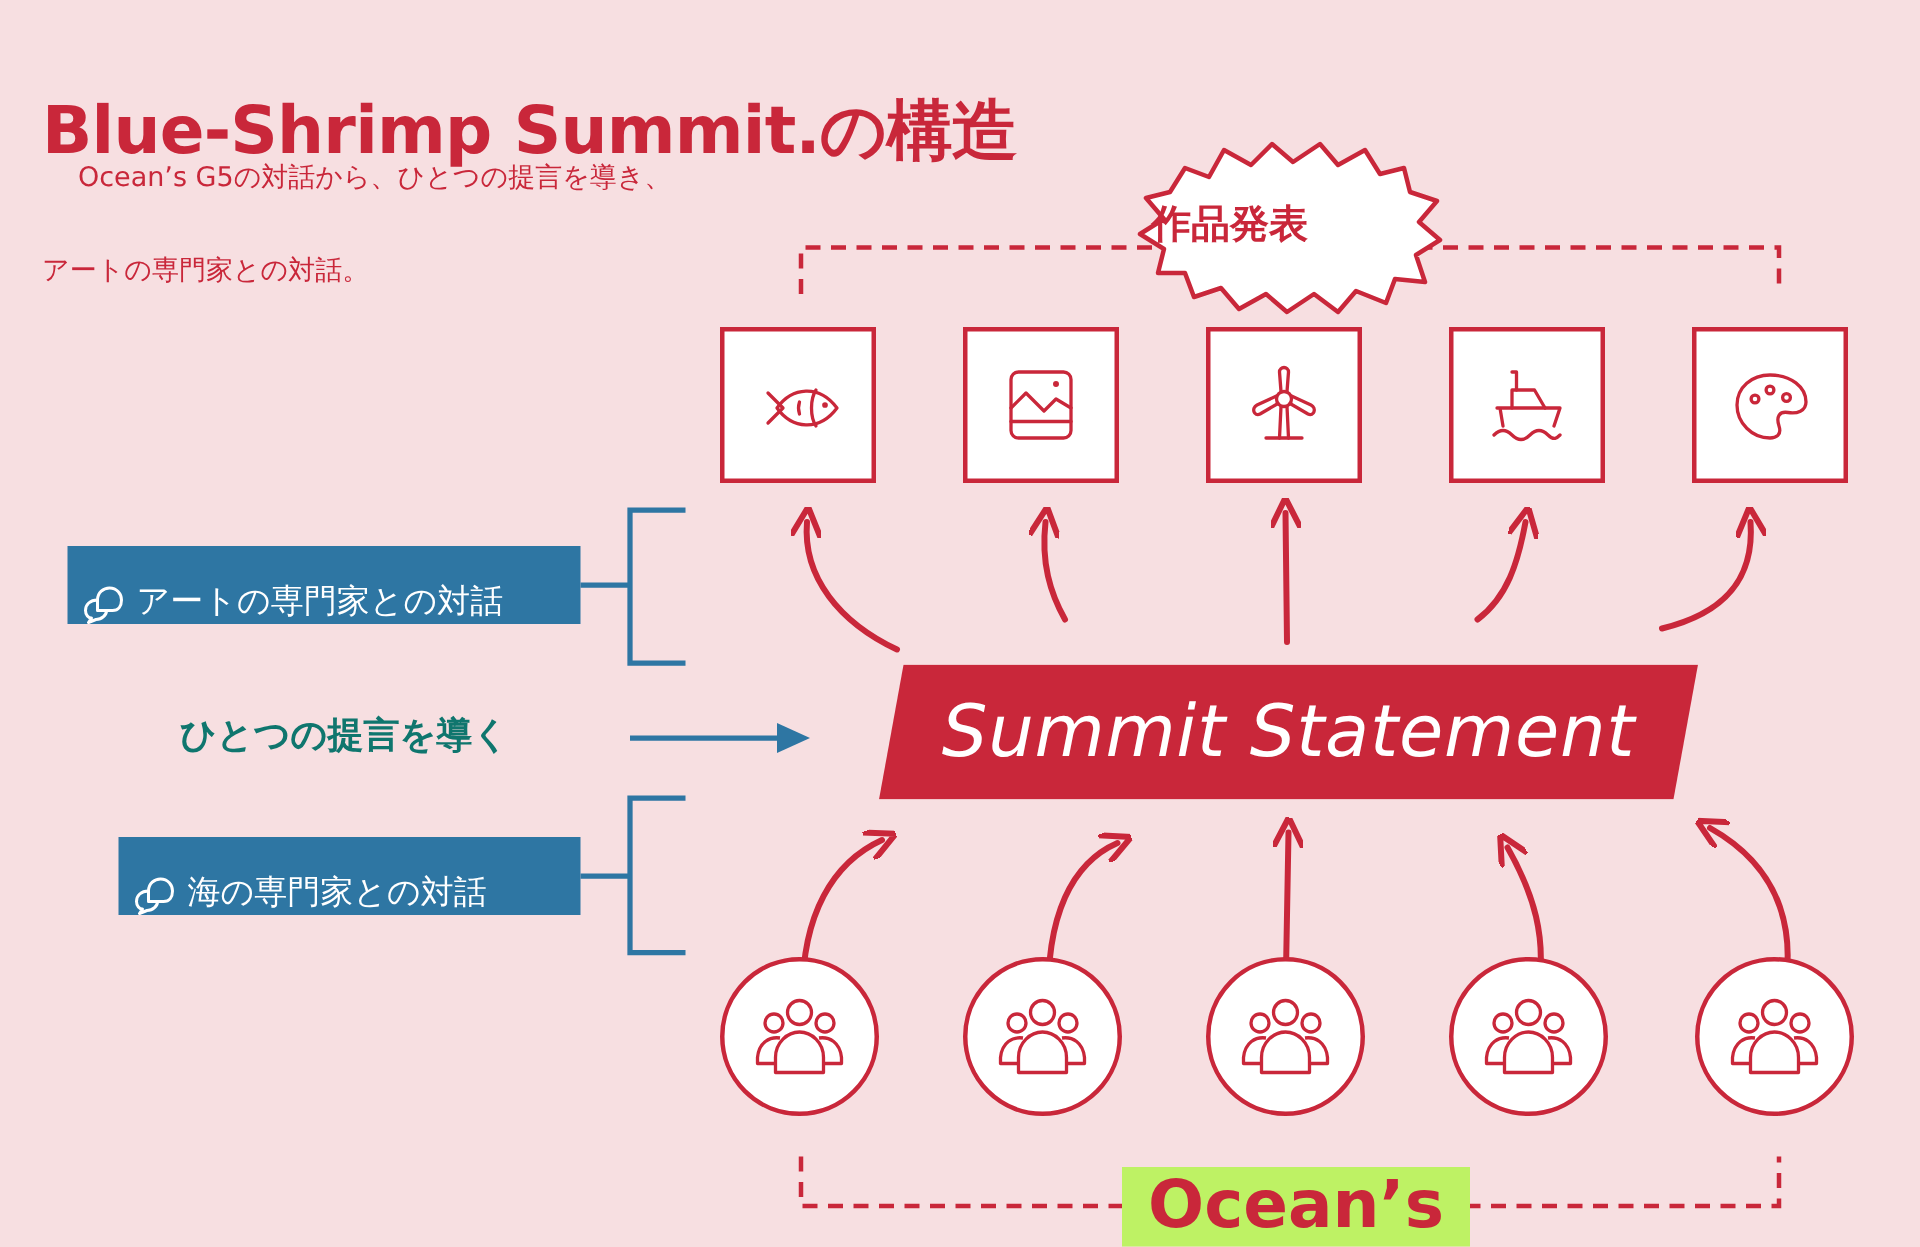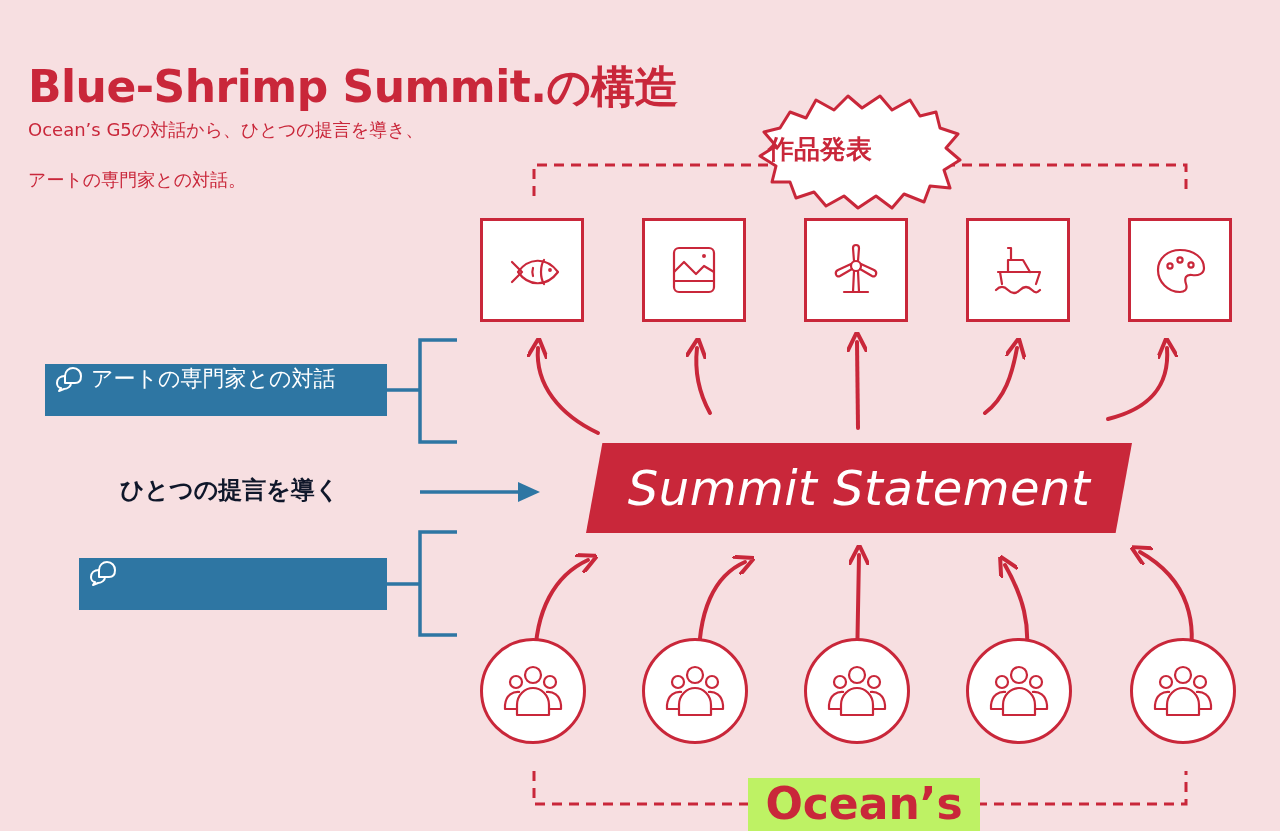--- a/index.html
+++ b/index.html
@@ -1,31 +1,31 @@
 <!DOCTYPE html>
 <html><head>
 <meta charset="utf-8">
 <style>
   html,body{margin:0;padding:0;}
   body{width:1280px;height:831px;background:#f7dfe1;position:relative;overflow:hidden;font-family:"DejaVu Sans",sans-serif;}
   .abs{position:absolute;}
   #title{left:28px;top:38px;font-size:44px;font-weight:bold;color:#c9273a;letter-spacing:-0.5px;white-space:nowrap;margin-top:20px;}
   .sub{left:28px;font-size:18px;color:#c9273a;white-space:nowrap;}
-  #sub1{top:118px;}
+  #sub1{top:106px;margin-left:24px;}
   #sub2{top:168px;}
   svg.layer{position:absolute;left:0;top:0;}
   .work-box{position:absolute;width:104px;height:104px;background:#fff;border:3px solid #c9273a;box-sizing:border-box;display:flex;align-items:center;justify-content:center;top:218px;}
   .work-box svg{width:64px;height:64px;}
   .member{position:absolute;width:106px;height:106px;border-radius:50%;background:#fff;border:3px solid #c9273a;box-sizing:border-box;display:flex;align-items:center;justify-content:center;top:638px;}
   .member svg{width:68px;height:56px;}
-  .dlg{position:absolute;background:#2e76a3;color:#fff;font-size:22px;height:52px;display:flex;align-items:flex-start;padding:0 10px 0 10px;box-sizing:border-box;white-space:nowrap;}
+  .dlg{position:absolute;background:#2e76a3;color:#fff;font-size:22px;height:52px;display:flex;align-items:flex-end;padding:0 10px 0 10px;box-sizing:border-box;white-space:nowrap;}
   .dlg svg{width:28px;height:28px;margin-right:8px;}
   #dlg-art{left:45px;top:364px;width:342px;}
   #dlg-sea{left:79px;top:558px;width:308px;}
-  #lead{left:120px;top:474px;font-size:24px;font-weight:bold;color:#0f172a;white-space:nowrap;}
+  #lead{left:120px;top:474px;font-size:24px;font-weight:bold;color:#0f766e;white-space:nowrap;}
   #statement{left:586px;top:443px;width:546px;height:90px;}
   #statement .bg{position:absolute;inset:0;background:#c9273a;clip-path:polygon(3% 0,100% 0,97% 100%,0 100%);}
   #statement .txt{position:absolute;left:0;right:0;top:0;bottom:0;display:flex;align-items:center;justify-content:center;color:#fff;font-size:48px;font-style:italic;font-family:"DejaVu Sans",sans-serif;letter-spacing:0.5px;}
   #burst-label{left:768px;top:132px;width:176px;text-align:left;font-size:26px;font-weight:bold;color:#c9273a;}
   #g5-label{left:748px;top:778px;width:232px;text-align:center;font-size:44px;font-weight:bold;color:#c9273a;background:#bef264;}
 </style>
 </head>
 <body>
 
 <svg class="layer" width="1280" height="831" viewBox="0 0 1280 831">
@@ -119,20 +119,21 @@
     <path d="M10,12 C10,7 14,4 18,4 C23,4 26,8 26,12 C26,16 24,19 20,19 L10,19 Z"></path>
     <path d="M10,12 C5,12 2,15 2,19 C2,22 4,24 6,24 L4,27 L9,25 C13,25 16,22 16,19"></path>
   </svg>
   <span>アートの専門家との対話</span>
 </div>
 <div id="dlg-sea" class="dlg">
   <svg viewBox="0 0 28 28" fill="none" stroke="#fff" stroke-width="2" stroke-linejoin="round">
     <path d="M10,12 C10,7 14,4 18,4 C23,4 26,8 26,12 C26,16 24,19 20,19 L10,19 Z"></path>
     <path d="M10,12 C5,12 2,15 2,19 C2,22 4,24 6,24 L4,27 L9,25 C13,25 16,22 16,19"></path>
   </svg>
+  <span>海の専門家との対話</span>
 </div>
 
 <div id="lead" class="abs">ひとつの提言を導く</div>
 
 <div id="statement" class="abs">
   <div class="bg"></div>
   <div class="txt">Summit Statement</div>
 </div>
 
 <div class="member" style="left:480px">

